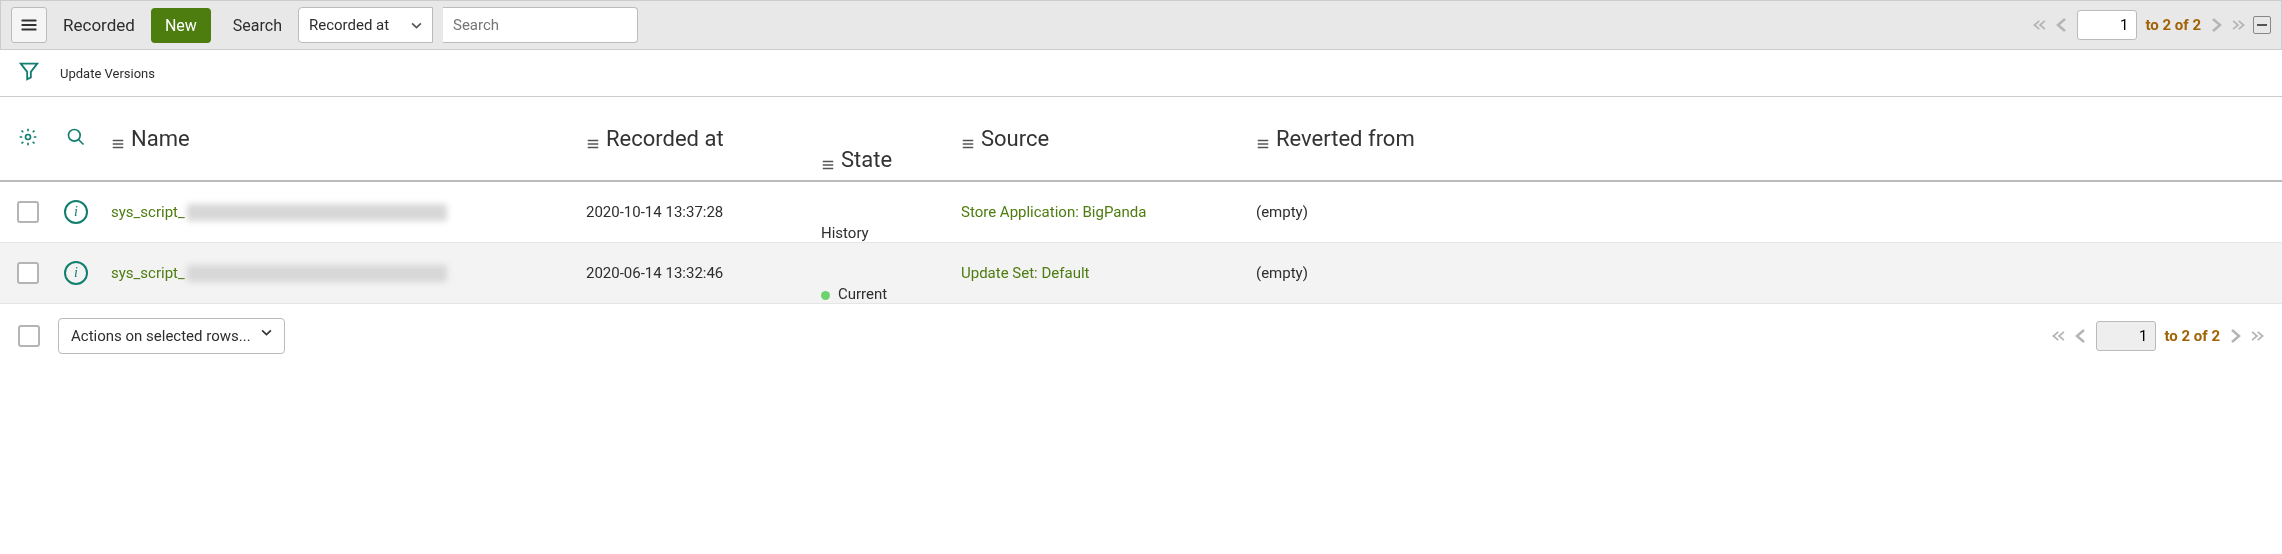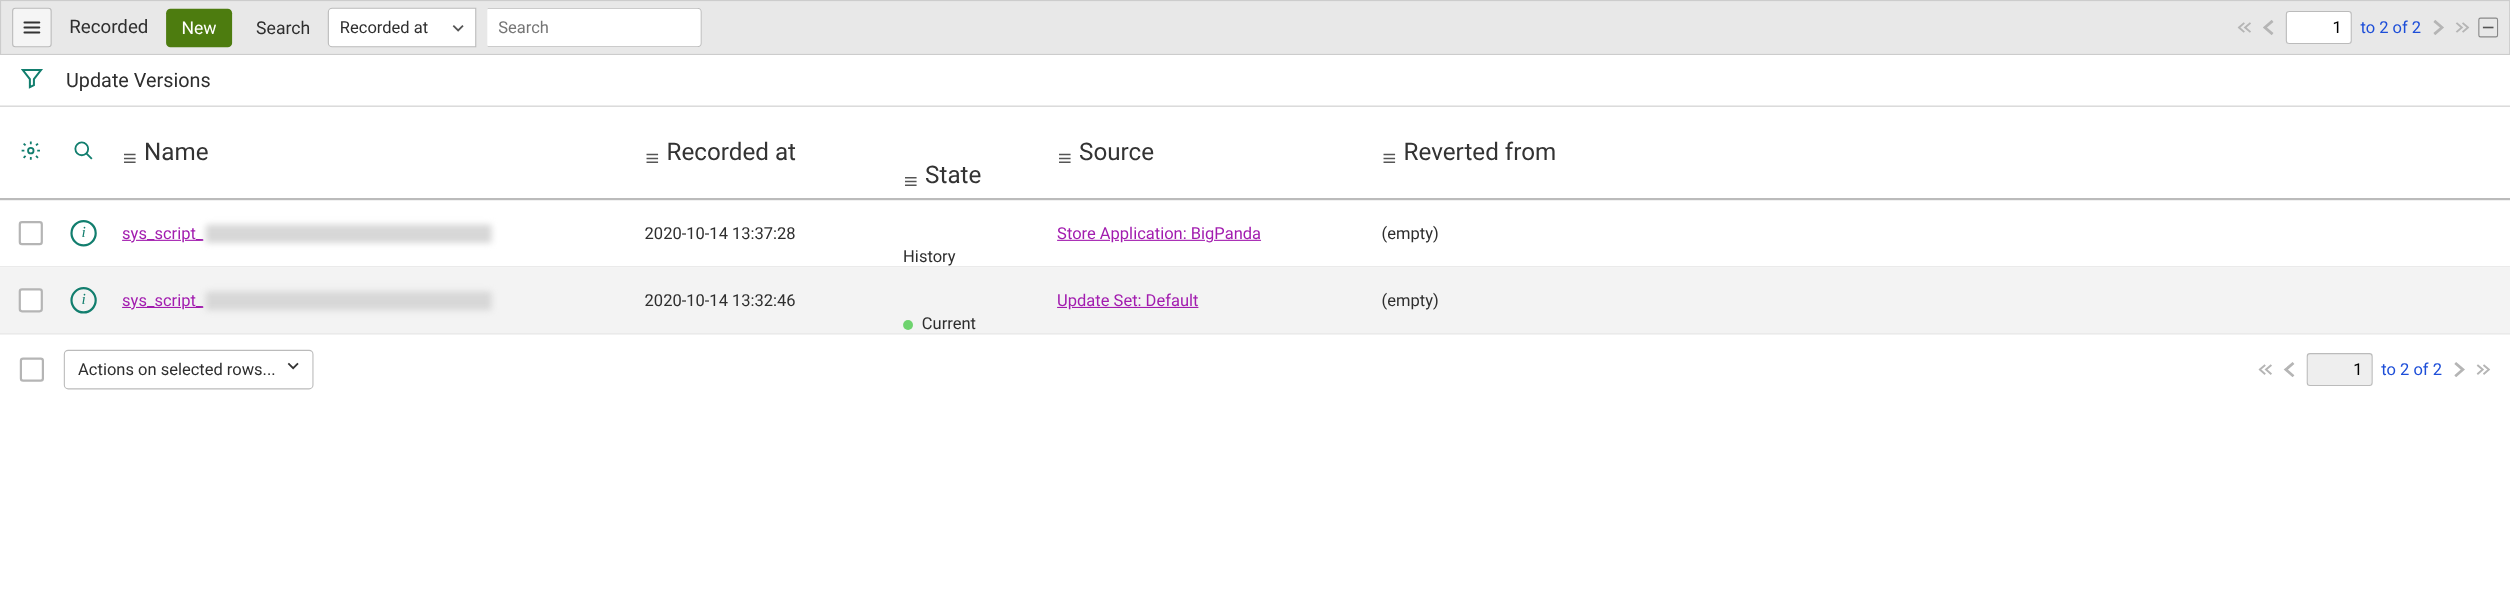--- a/index.html
+++ b/index.html
@@ -11,42 +11,42 @@
 .title { font-size:17px; padding:0 6px; }
 .new-btn { background:#4d7c0f; color:#fff; border:none; border-radius:4px; padding:8px 14px; font-size:16px; cursor:pointer; }
 .search-label { font-size:16px; margin-left:12px; margin-right:6px; }
 .select-box { display:flex; align-items:center; background:#fff; border:1px solid #bbb; border-radius:4px 0 0 4px; height:36px; padding:0 10px; cursor:pointer; min-width:135px; justify-content:space-between; }
 .search-input { height:36px; border:1px solid #bbb; border-left:none; border-radius:0 4px 4px 0; padding:0 10px; font-size:15px; width:195px; }
 .spacer { flex:1; }
 .pager { display:flex; align-items:center; gap:8px; }
 .pager-arrow { color:#b5b5b5; cursor:pointer; display:inline-flex; }
 .pager-arrow svg { width:14px; height:14px; }
 .page-input { width:60px; height:30px; border:1px solid #bbb; text-align:right; padding:0 8px; font-size:15px; border-radius:3px; }
-.pager-text { font-size:15px; color:#1d4ed8; }
+.pager-text { font-size:15px; color:#a16207;font-weight:bold; }
 .boxed-icon { border:1px solid #888; width:18px; height:18px; display:inline-flex; align-items:center; justify-content:center; border-radius:2px; cursor:pointer; }
 
 .subheader { display:flex; align-items:center; gap:20px; padding:10px 18px; }
 .teal-icon { color:#127e6e; }
 
 .headrow { display:flex; align-items:center; border-top:1px solid #ccc; border-bottom:2px solid #bbb; background:#fff; padding:8px 0; }
 .col-check { width:56px; display:flex; justify-content:center; }
 .col-icon { width:40px; display:flex; justify-content:center; }
 .col-name { width:490px; padding-left:15px; }
 .col-rec  { width:235px; }
 .col-state{ width:140px;margin-top:42px; }
 .col-src  { width:295px; }
 .col-rev  { width:235px; }
 .th { display:flex; align-items:flex-end; gap:6px; font-size:22px; color:#333; }
 .th-icon { color:#555; }
 
 .row { display:flex; align-items:center; min-height:58px; border-bottom:1px solid #e5e5e5; }
 .row.alt { background:#f3f3f3; }
 .checkbox { width:22px; height:22px; border:2px solid #b5b5b5; border-radius:3px; background:#fff; cursor:pointer; }
 .info-circle { width:24px; height:24px; border:2px solid #127e6e; border-radius:50%; display:flex; align-items:center; justify-content:center; color:#127e6e; font-style:italic; font-family:Georgia,serif; font-size:14px; cursor:pointer; }
-.link { text-decoration:underline; cursor:pointer; color:#a21caf; }
+.link { cursor:pointer; color:#4d7c0f; }
 .redact { display:inline-block; width:260px; height:17px; background:#d7d7d7; filter:blur(3px); vertical-align:middle; margin-left:2px; border-radius:2px; }
 .status-dot { width:9px; height:9px; background:#6ed36e; border-radius:50%; display:inline-block; margin-right:8px; vertical-align:middle; }
 
 .footer { display:flex; align-items:center; padding:14px 18px; gap:18px; }
 .action-select { border:1px solid #bbb; background:#fff; border-radius:4px; padding:8px 12px; font-size:15px; display:flex; align-items:flex-start; gap:10px; cursor:pointer; min-width:205px; justify-content:space-between; }
 </style>
 </head>
 <body>
 
 <div class="toolbar">
@@ -101,21 +101,21 @@
       </span>
   </div>
 </div>
 
 <div class="subheader">
   <span class="teal-icon">
     <svg width="22" height="22" viewBox="0 0 24 24" fill="none" stroke="currentColor" stroke-width="2">
         <path d="M3 4h18l-7 9v6l-4 2v-8L3 4z"></path>
       </svg>
   </span>
-  <span style="font-size:18px;text-align:right;">Update Versions</span>
+  <span style="font-size:13px;text-align:right;">Update Versions</span>
 </div>
 
 <div class="headrow">
   <div class="col-check">
     <span class="teal-icon">
       <svg width="20" height="20" viewBox="0 0 24 24" fill="none" stroke="currentColor" stroke-width="2">
           <circle cx="12" cy="12" r="3"></circle>
           <path d="M12 2v3M12 19v3M4.2 4.2l2.1 2.1M17.7 17.7l2.1 2.1M2 12h3M19 12h3M4.2 19.8l2.1-2.1M17.7 6.3l2.1-2.1"></path>
         </svg>
     </span>
@@ -175,21 +175,21 @@
       <div class="col-rev">(empty)</div>
     </div>
     <div class="row alt">
       <div class="col-check">
         <div class="checkbox"></div>
       </div>
       <div class="col-icon">
         <div class="info-circle">i</div>
       </div>
       <div class="col-name"><span class="link">sys_script_</span><span class="redact"></span></div>
-      <div class="col-rec">2020-10-14 13:32:46</div>
+      <div class="col-rec">2020-06-14 13:32:46</div>
       <div class="col-state"><span class="status-dot"></span>Current</div>
       <div class="col-src"><span class="link">Update Set: Default</span></div>
       <div class="col-rev">(empty)</div>
     </div>
   </div>
 
 <div class="footer">
   <div class="col-check" style="width:auto;">
     <div class="checkbox"></div>
   </div>

